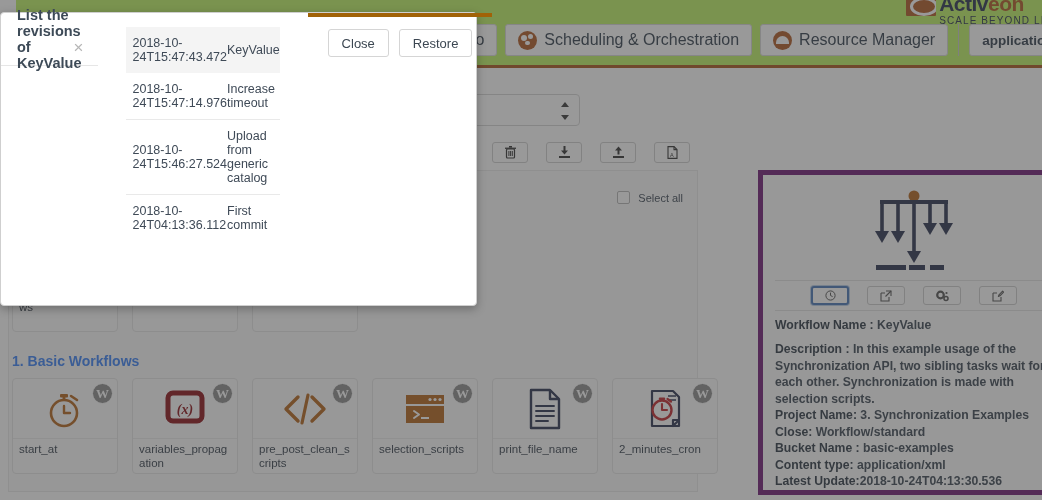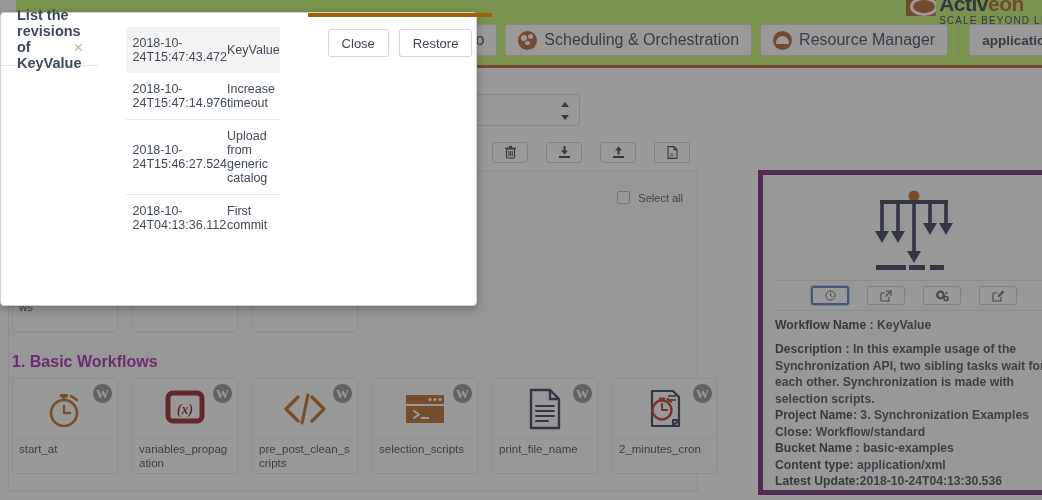--- a/index.html
+++ b/index.html
@@ -191,21 +191,21 @@
     width: 21px; height: 21px; border-radius: 50%;
     background: #8d8d8d; color: #ffffff;
     font-size: 13px; font-weight: bold;
     display: flex; align-items: center; justify-content: center;
     font-family: "Liberation Serif", serif;
     border: 1.5px solid #fff;
   }
 
   .section-title {
     position: absolute; left: 12px; top: 353px;
-    font-size: 16px; font-weight: bold; color: #a21caf;
+    font-size: 14px; font-weight: bold; color: #3b82f6;
   }
   .row-basic {
     position: absolute; left: 12px; top: 378px;
     display: flex; gap: 14px;
   }
 
   
   .detail {
     position: absolute; left: 758px; top: 170px;
     width: 312px; height: 325px;

